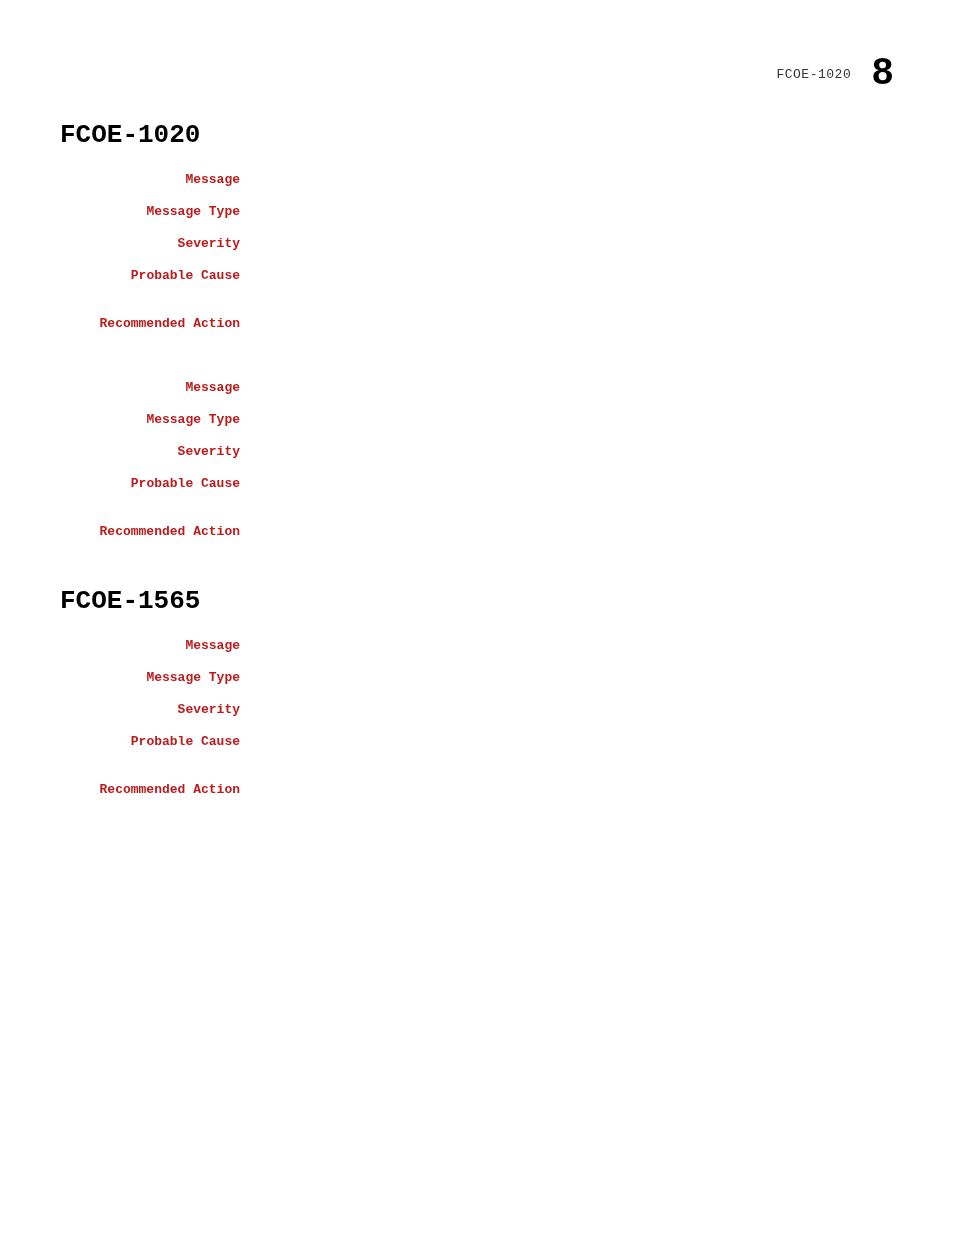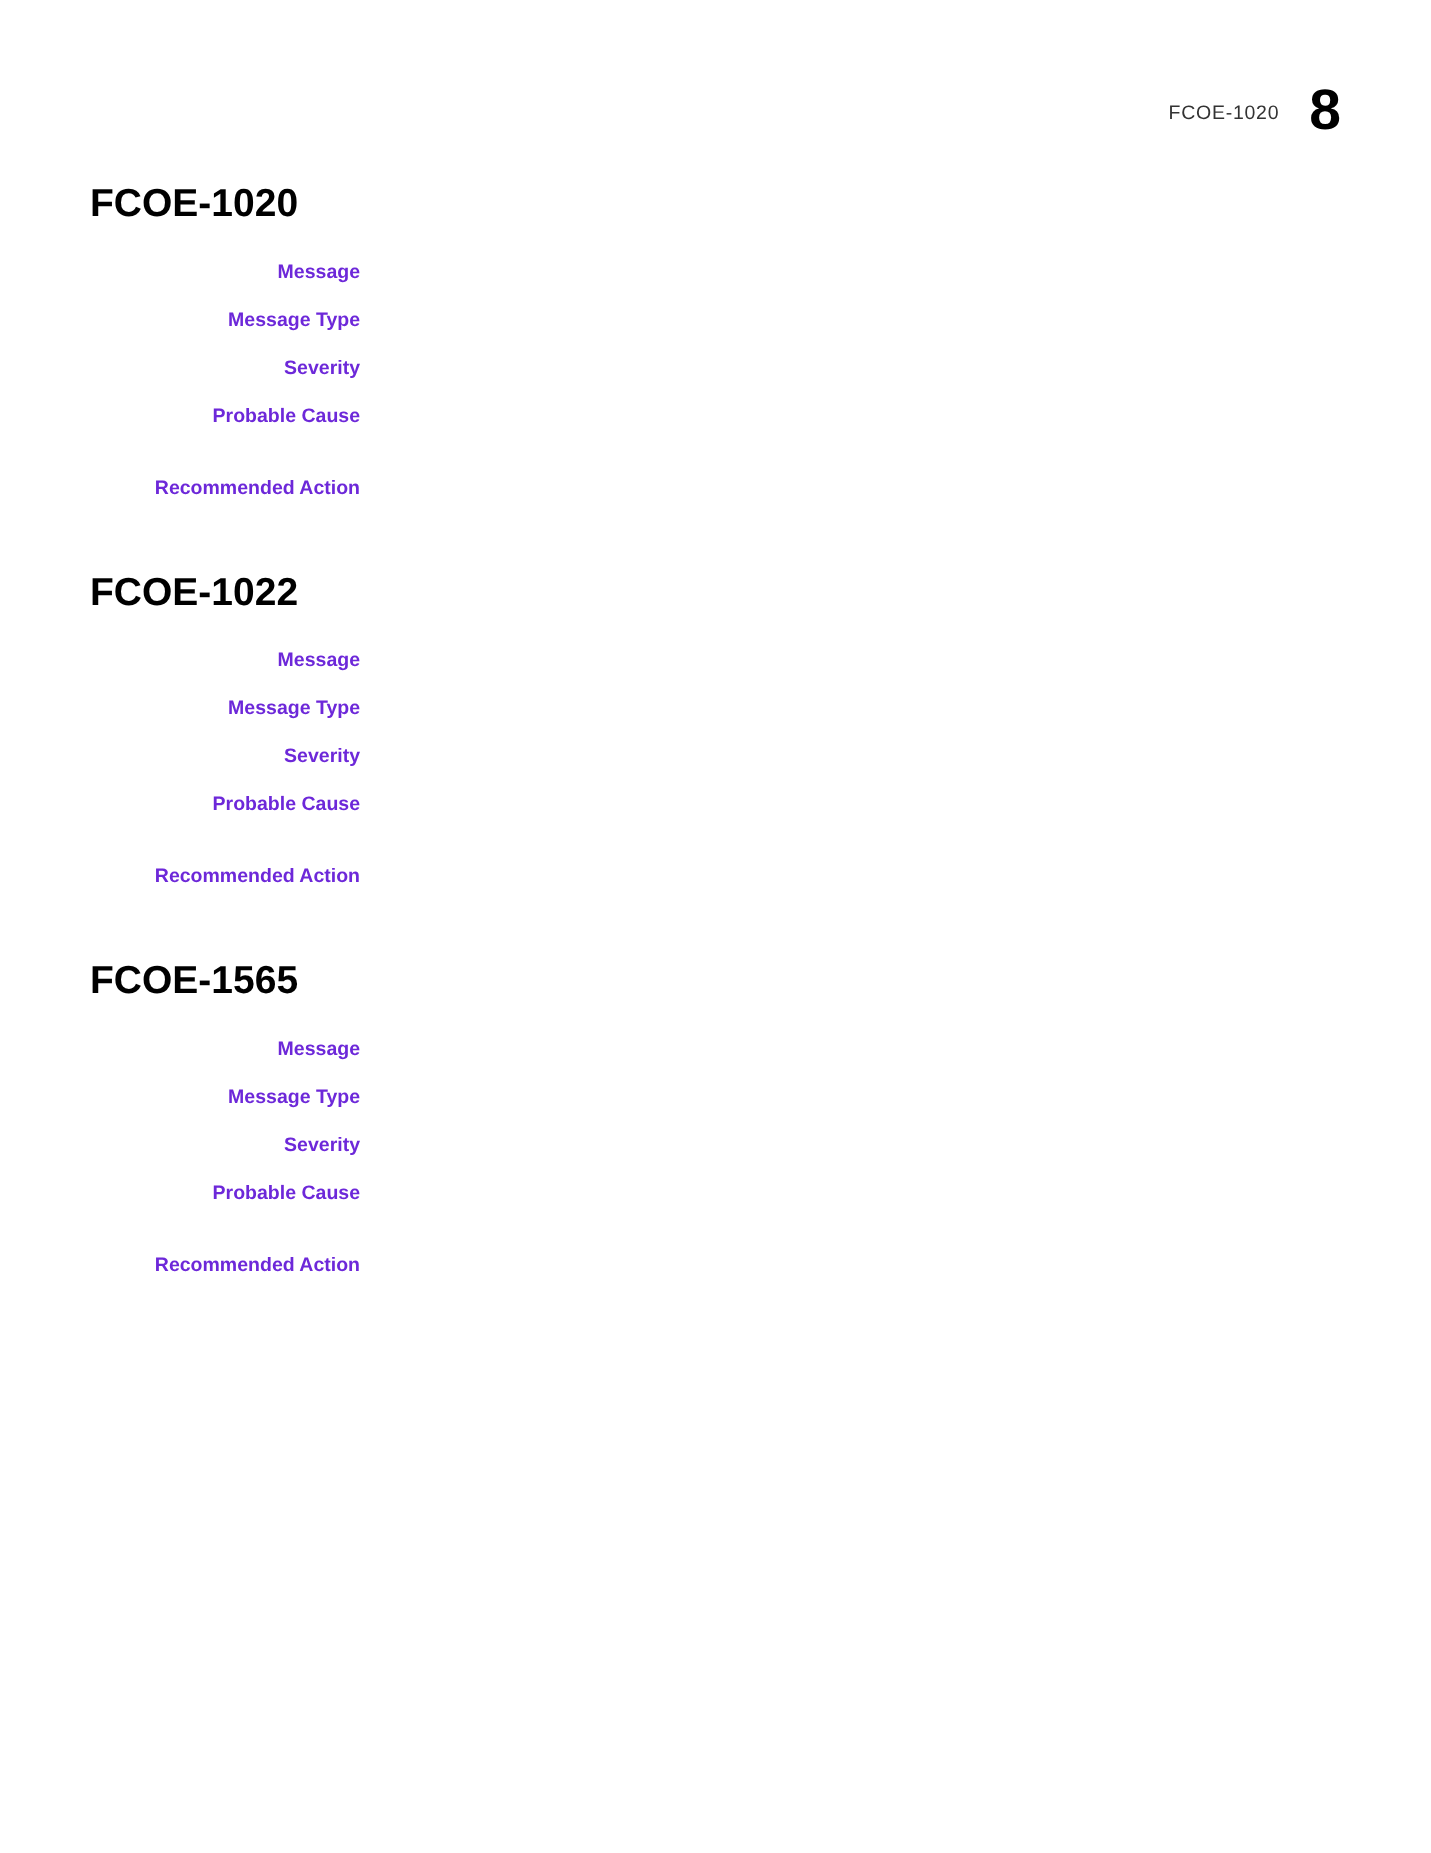--- a/index.html
+++ b/index.html
@@ -1,18 +1,19 @@
 <!DOCTYPE html>
 <html><head>
   <meta charset="utf-8">
   <style>
     * {
       margin: 0;
       padding: 0;
       box-sizing: border-box;
+      font-family: Liberation Mono, monospace;
     }
 
     body {
       background: #ffffff;
       font-family: Arial, sans-serif;
       width: 954px;
       min-height: 1235px;
       position: relative;
     }
 
@@ -61,21 +62,21 @@
       min-height: 24px;
     }
 
     .field-label {
       width: 200px;
       min-width: 200px;
       text-align: right;
       padding-right: 20px;
       font-size: 13px;
       font-weight: bold;
-      color: #6d28d9;
+      color: #b91c1c;
       line-height: 1.5;
     }
 
     .field-value {
       flex: 1;
       font-size: 13px;
       color: #000;
       line-height: 1.5;
     }
   </style>
@@ -106,21 +107,20 @@
         <div class="field-label">Probable Cause</div>
         <div class="field-value"></div>
       </div>
       <div style="height: 16px;"></div>
       <div class="field-row">
         <div class="field-label">Recommended Action</div>
         <div class="field-value"></div>
       </div>
     </div>
     <div class="section">
-      <div class="section-title">FCOE-1022</div>
       <div class="field-row">
         <div class="field-label">Message</div>
         <div class="field-value"></div>
       </div>
       <div class="field-row">
         <div class="field-label">Message Type</div>
         <div class="field-value"></div>
       </div>
       <div class="field-row">
         <div class="field-label">Severity</div>

